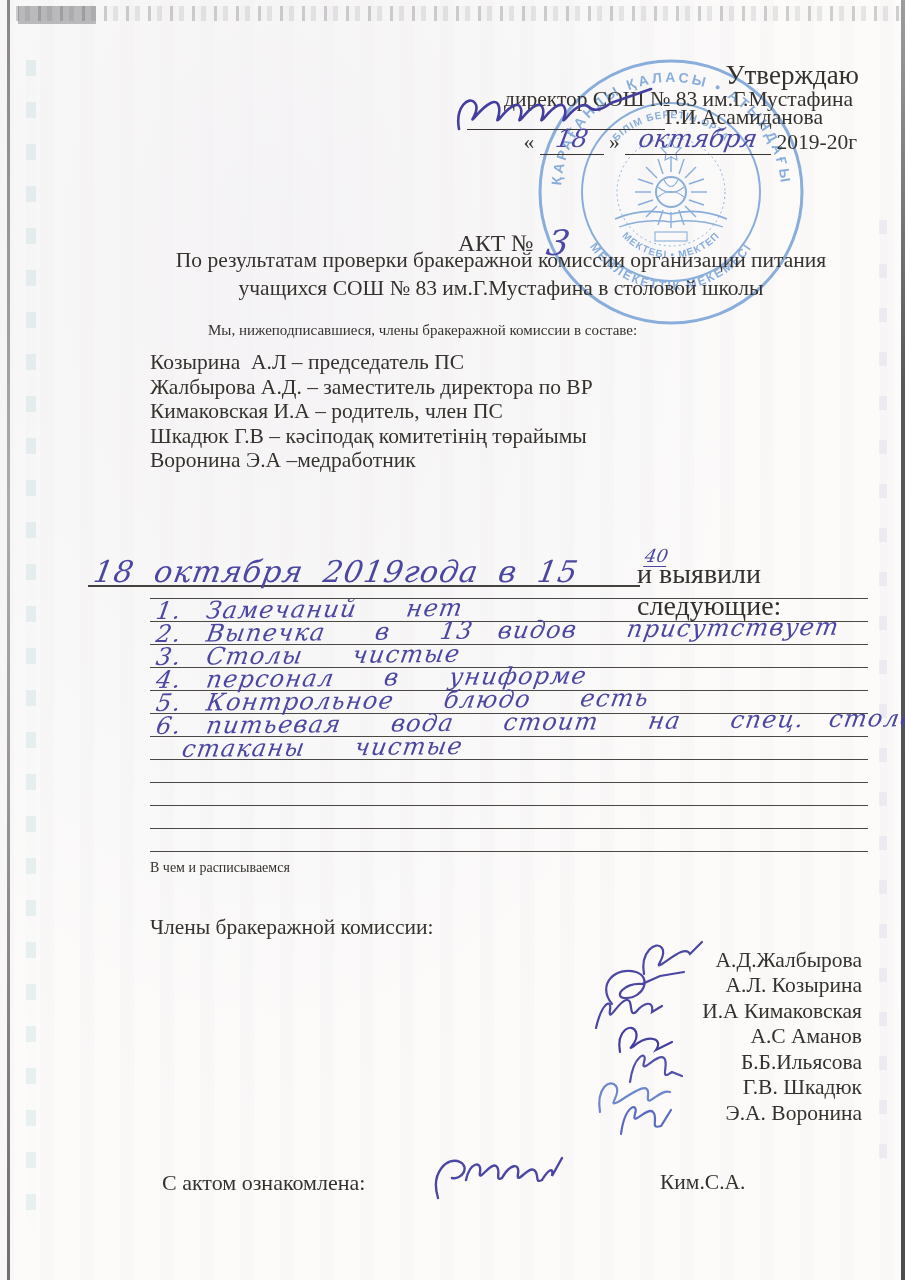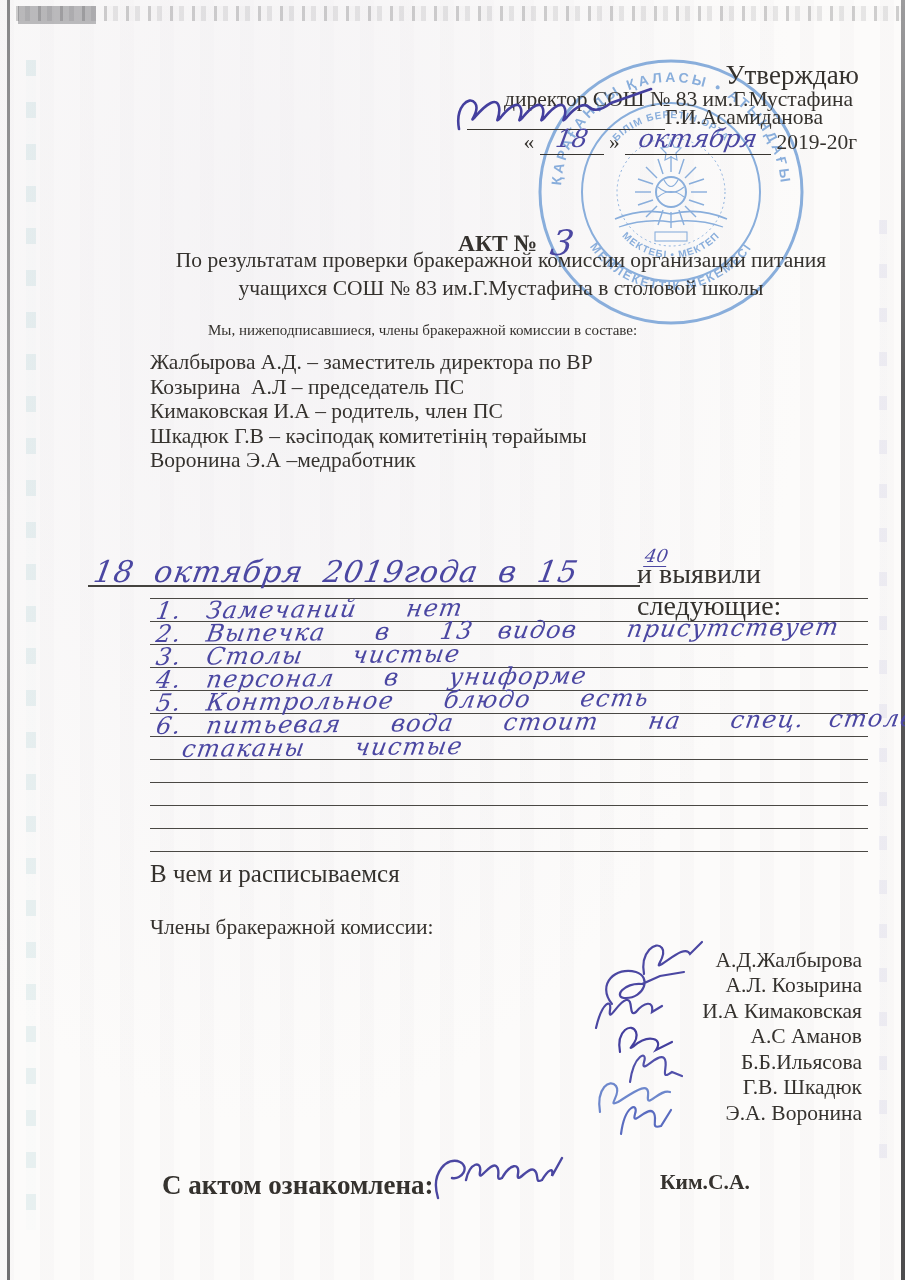--- a/index.html
+++ b/index.html
@@ -14,21 +14,21 @@
   
   .edge-top{position:absolute;top:6px;left:16px;right:0;height:15px;opacity:.55;
     background:repeating-linear-gradient(90deg, rgba(70,70,72,.45) 0 3px, rgba(200,200,200,.12) 3px 9px, rgba(120,120,124,.3) 9px 14px, rgba(230,230,230,.1) 14px 22px);}
   .edge-top-blob{position:absolute;top:6px;left:18px;width:78px;height:18px;background:rgba(75,75,78,.5);opacity:.7;}
   .edge-left{position:absolute;left:7px;top:0;bottom:0;width:3px;background:linear-gradient(#6a6a6c,#9a9a9c 40%,#4c4c4e);opacity:.8;}
   .edge-right{position:absolute;right:0;top:0;bottom:0;width:4px;background:linear-gradient(#8c8c8e,#3c3c3e 30%,#2e2e30);opacity:.85;}
   .bleed-left{position:absolute;left:26px;top:60px;bottom:50px;width:10px;opacity:.10;
     background:repeating-linear-gradient(180deg, #2e8c96 0 16px, rgba(46,140,150,.1) 16px 42px);}
   .bleed-right{position:absolute;right:18px;top:220px;bottom:120px;width:8px;opacity:.08;
     background:repeating-linear-gradient(180deg, #5a58b0 0 14px, rgba(90,88,176,.1) 14px 44px);}
-  .b{font-weight:bold;}
+  .b{font-weight:normal;}
   .abs{position:absolute;}
 
   
   .hw{font-family:"DejaVu Serif", serif;font-style:italic;color:#4b47a2;
       display:inline-block;transform:skewX(-10deg);}
 
   
   .appr-l1{top:60px;right:46px;font-size:27px;}
   .appr-l2{top:87px;right:52px;font-size:21.5px;}
   .appr-sig-row{top:104px;right:82px;height:28px;}
@@ -51,27 +51,27 @@
   .hw-date-row{top:544px;left:88px;width:552px;height:41px;border-bottom:2px solid #44423e;}
   .hw-date-main{font-size:30px;letter-spacing:1px;word-spacing:10px;position:absolute;left:6px;bottom:-4px;white-space:nowrap;}
   .hw-date-sup{font-size:18px;position:absolute;right:-28px;bottom:18px;border-bottom:1.6px solid #4b47a2;}
   .revealed{top:558px;left:637px;font-size:28px;}
 
   .writing-area{top:576px;left:150px;width:718px;}
   .rline{height:22px;border-bottom:1.8px solid #4a4844;position:relative;}
   .finding{position:absolute;left:4px;bottom:-4px;font-size:24px;letter-spacing:1.2px;word-spacing:16px;white-space:pre;transform:skewX(-10deg) rotate(-.6deg);transform-origin:left bottom;}
   .finding.indent{left:30px;}
 
-  .sign-note{top:860px;left:150px;font-size:25px;}
+  .sign-note{top:860px;left:150px;font-size:14px;}
   .commission-label{top:915px;left:150px;font-size:21.5px;}
 
   .sig-name{position:absolute;right:43px;font-size:21.5px;text-align:right;}
   .squig{position:absolute;}
 
-  .footer-label{top:1170px;left:162px;font-size:27px;}
+  .footer-label{top:1170px;left:162px;font-size:22px;}
   .footer-name{top:1170px;left:660px;font-size:21.5px;}
 </style>
 </head>
 <body>
 
 <div class="page">
 
   <div class="edge-top"></div>
   <div class="edge-top-blob"></div>
   <div class="edge-left"></div>
@@ -152,22 +152,22 @@
     <span class="b">АКТ №</span><span class="hw act-num">3</span>
   </div>
   <div class="abs doc-title">
     <div>По результатам проверки бракеражной комиссии организации питания</div>
     <div>учащихся СОШ № 83 им.Г.Мустафина в столовой школы</div>
   </div>
 
   <div class="abs intro">Мы, нижеподписавшиеся, члены бракеражной комиссии в составе:</div>
 
   <div class="abs members">
+    <div>Козырина  А.Л – председатель ПС</div>
     <div>Жалбырова А.Д. – заместитель директора по ВР</div>
-    <div>Козырина  А.Л – председатель ПС</div>
     <div>Кимаковская И.А – родитель, член ПС</div>
     <div>Шкадюк Г.В – кәсіподақ комитетінің төрайымы</div>
     <div>Воронина Э.А –медработник</div>
   </div>
 
   <div class="abs hw-date-row">
     <span class="hw hw-date-main">18 октября 2019года в 15</span>
     <span class="hw hw-date-sup">40</span>
   </div>
   <div class="abs revealed">и выявили следующие:</div>

